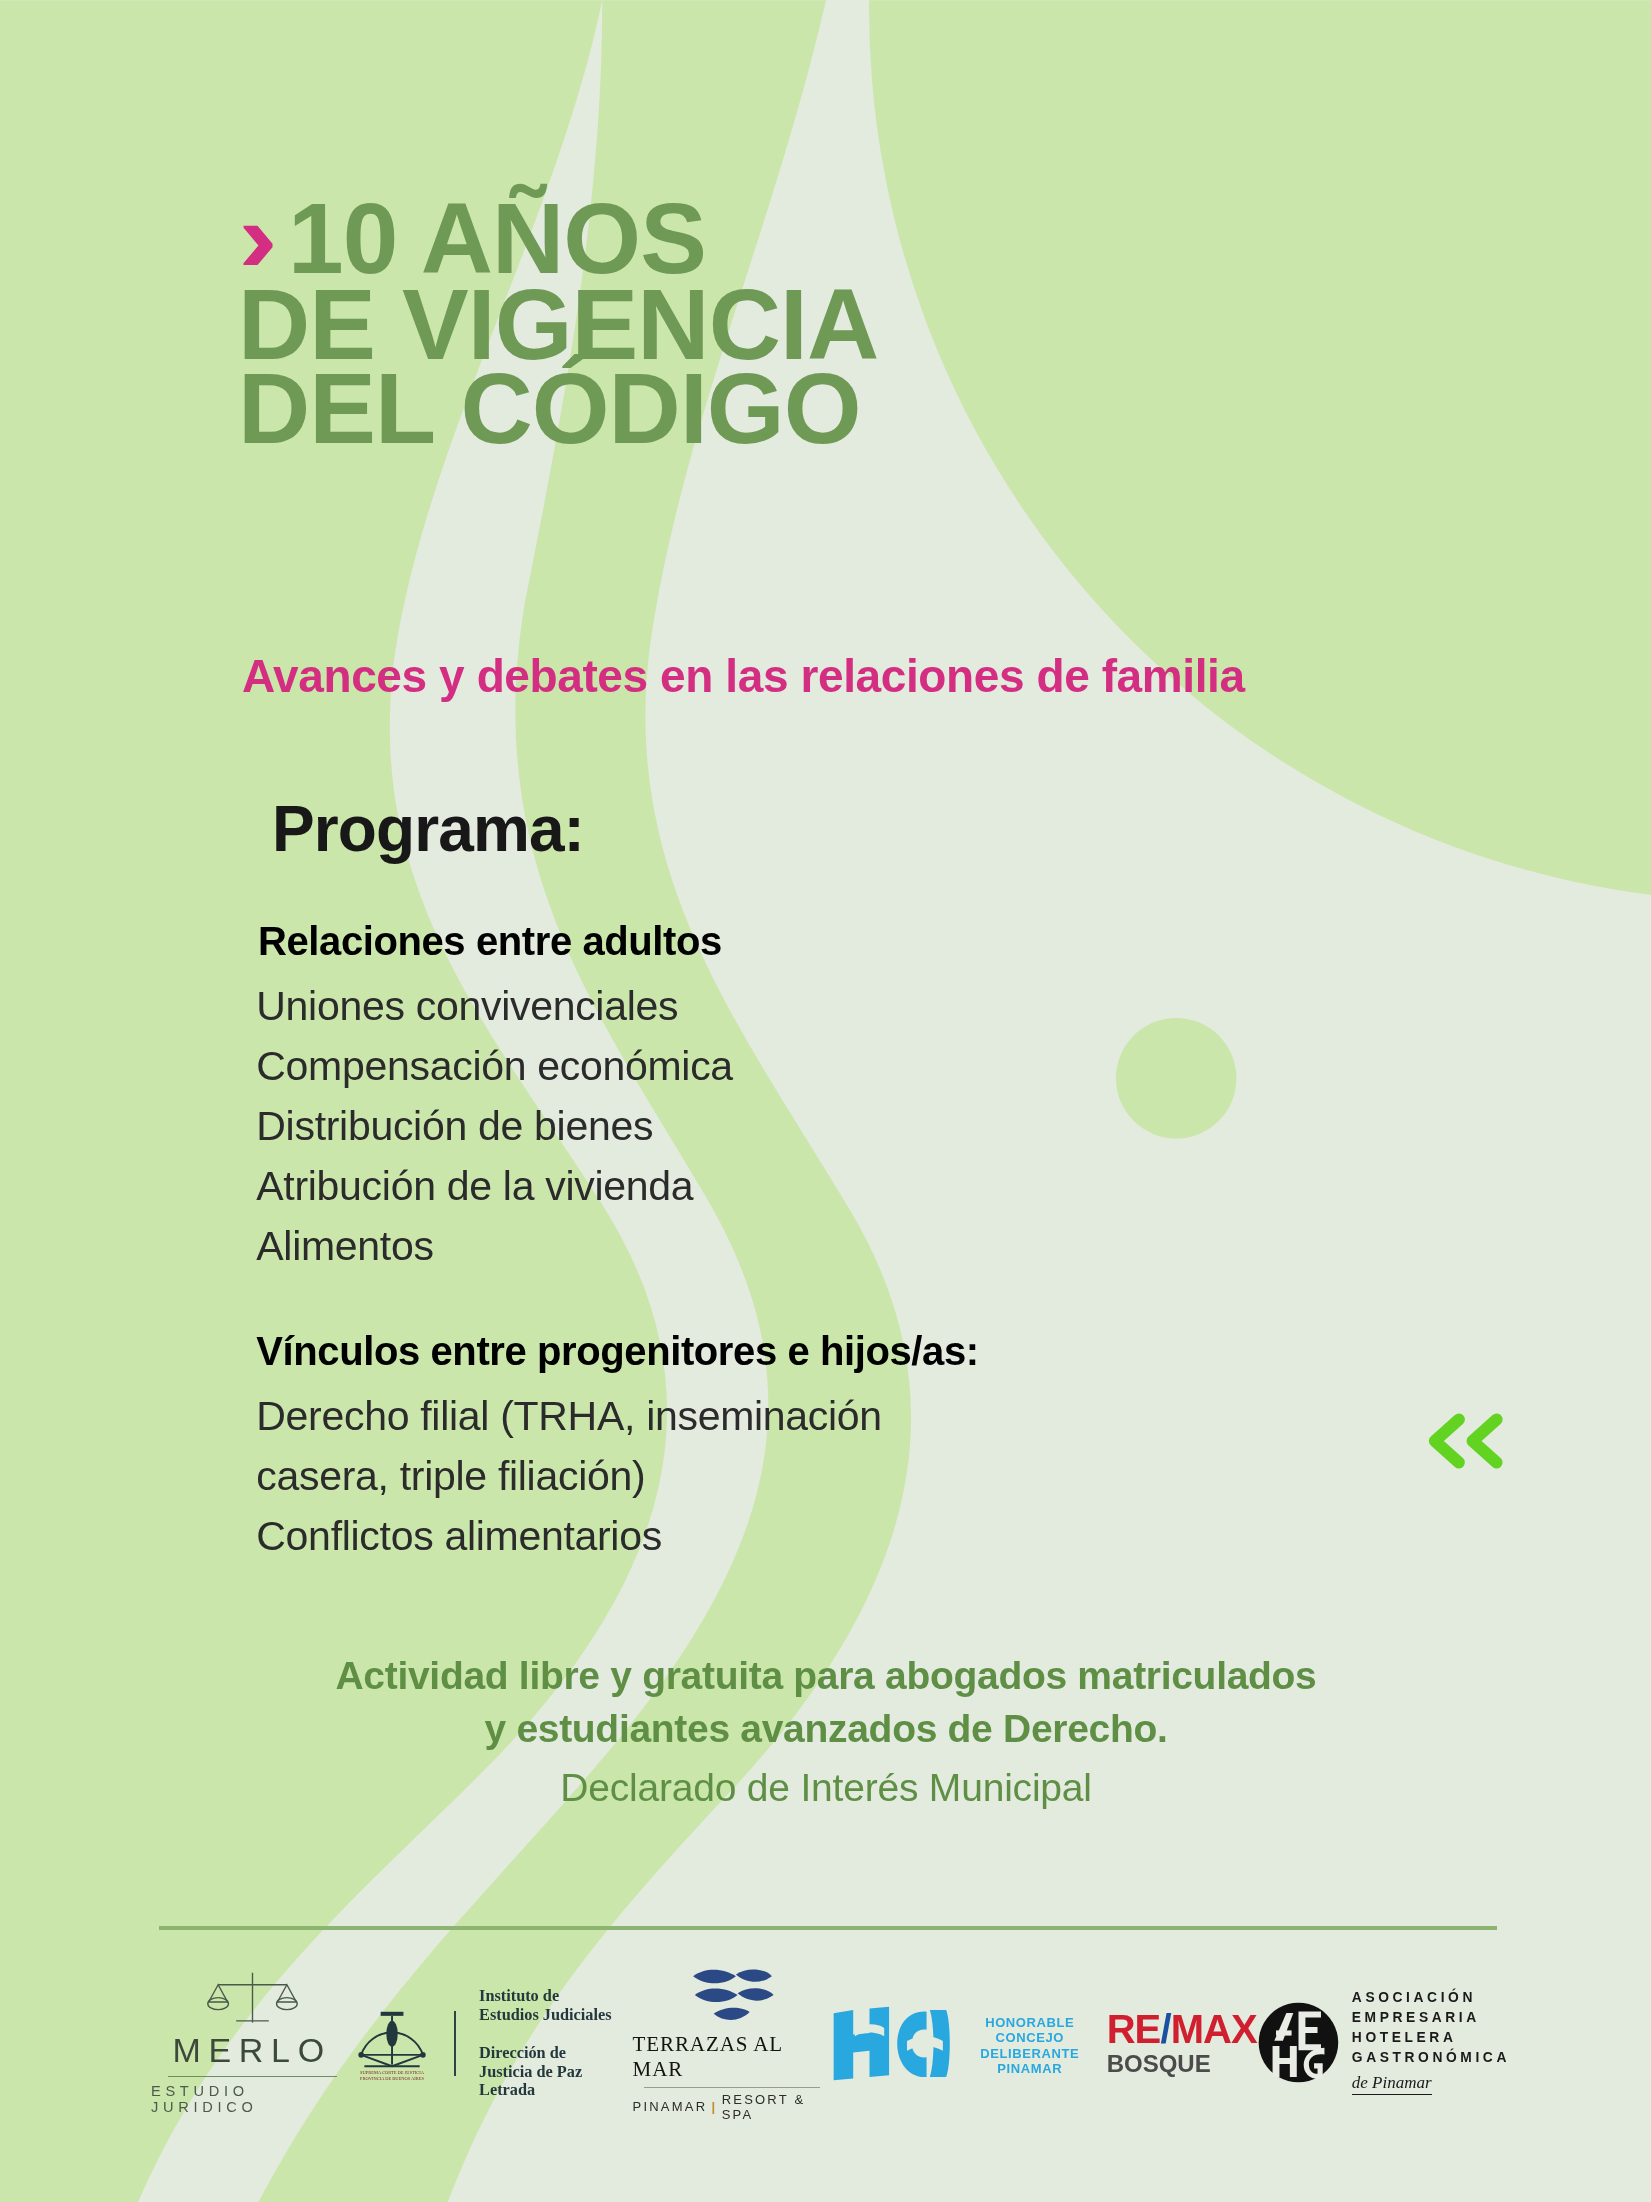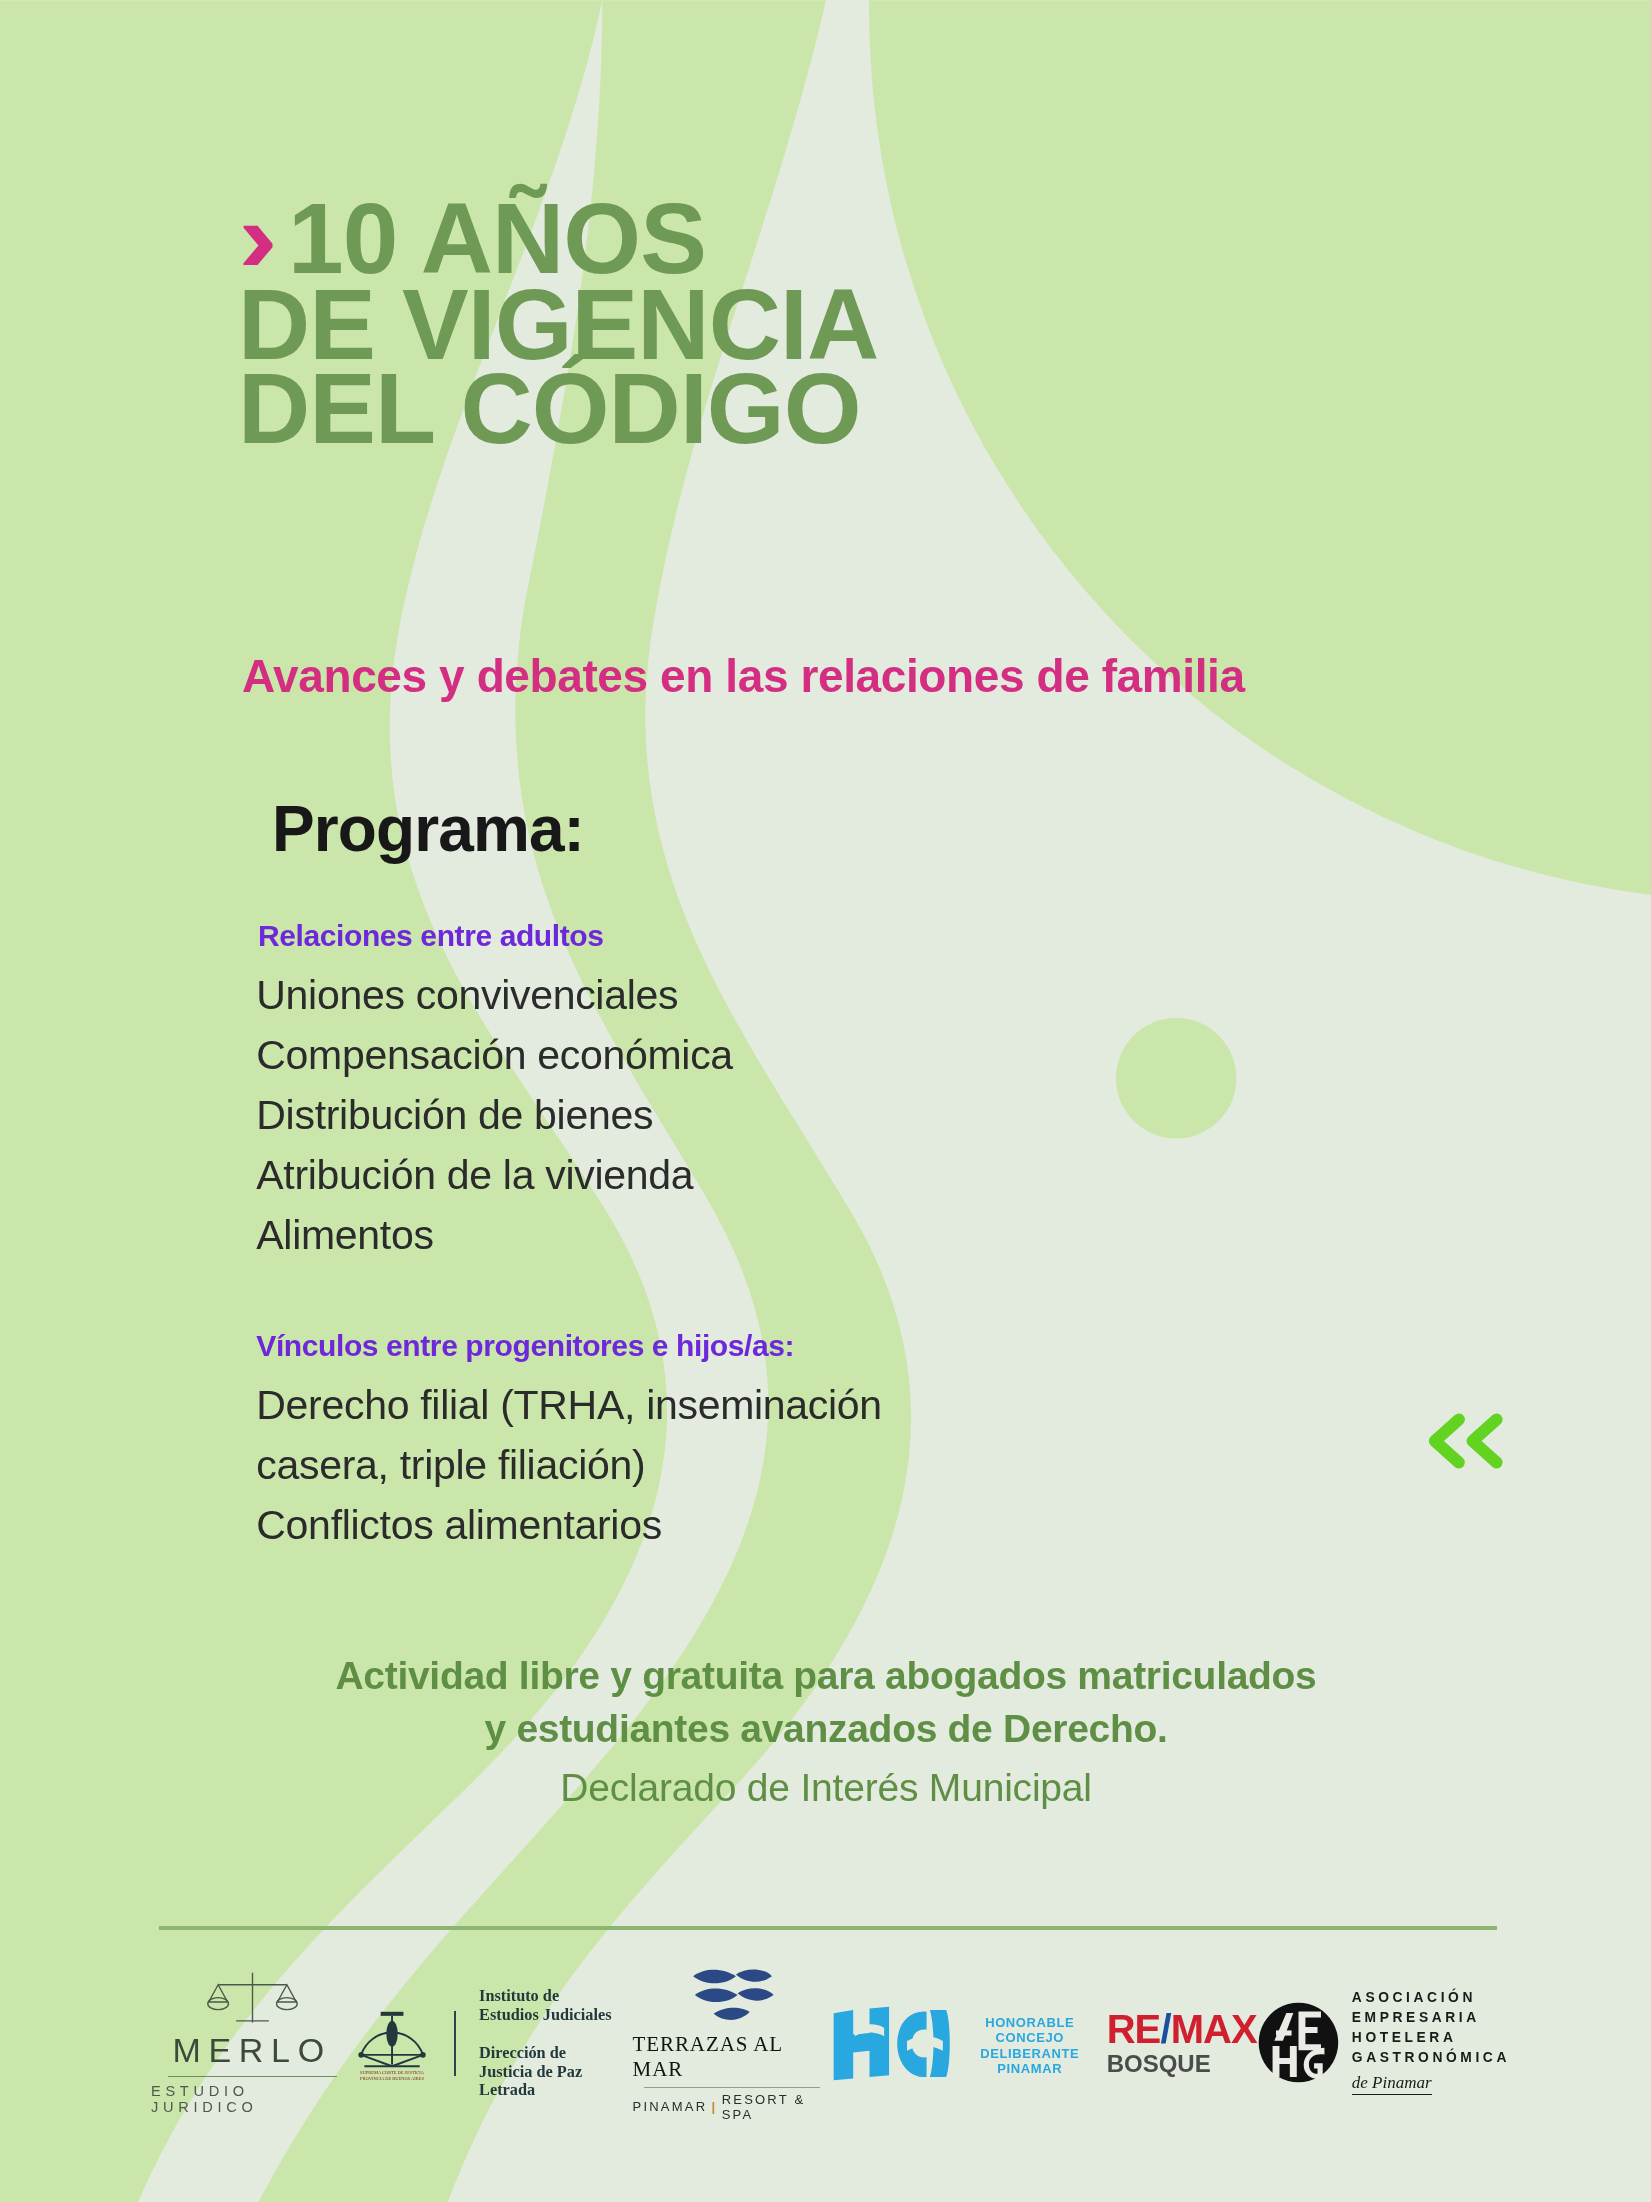--- a/index.html
+++ b/index.html
@@ -86,24 +86,24 @@
 
   .prog-group {
     position: absolute;
     left: 258px;
     width: 1118px;
   }
   #group-adultos { top: 919px; }
   #group-vinculos { top: 1329px; }
 
   .group-heading {
-    font-size: 30px;
+    font-size: 40px;
     font-weight: 700;
     letter-spacing: -0.4px;
-    color: #6d28d9;
+    color: #000000;
     margin: 0 0 12px 0;
     white-space: nowrap;
   }
   #group-vinculos .group-heading { margin-left: -1.7px; }
   .group-item {
     font-size: 41px;
     font-weight: 400;
     letter-spacing: -0.3px;
     color: #2b2b2b;
     line-height: 60px;

